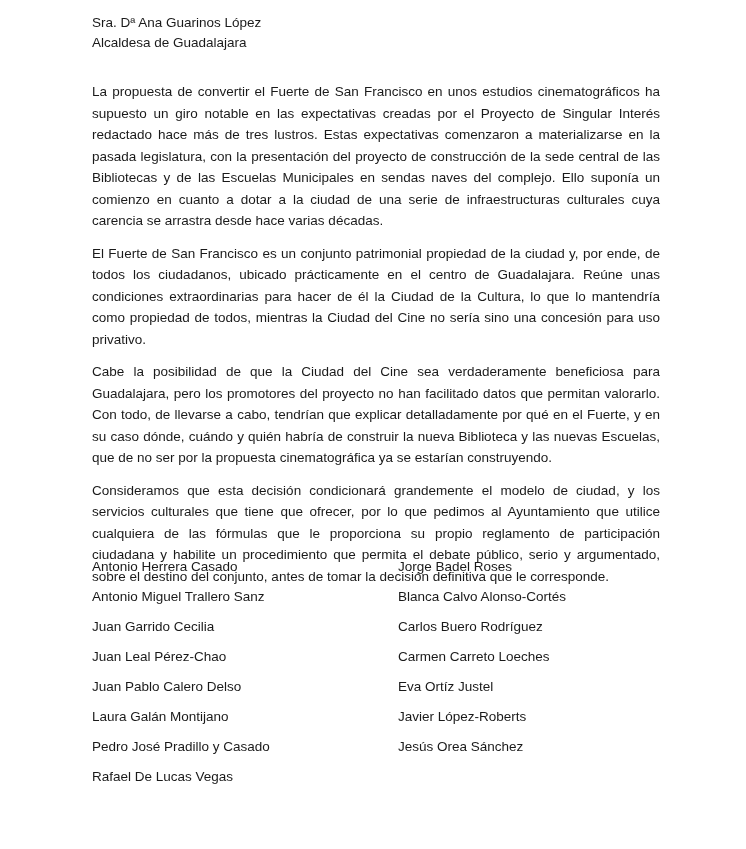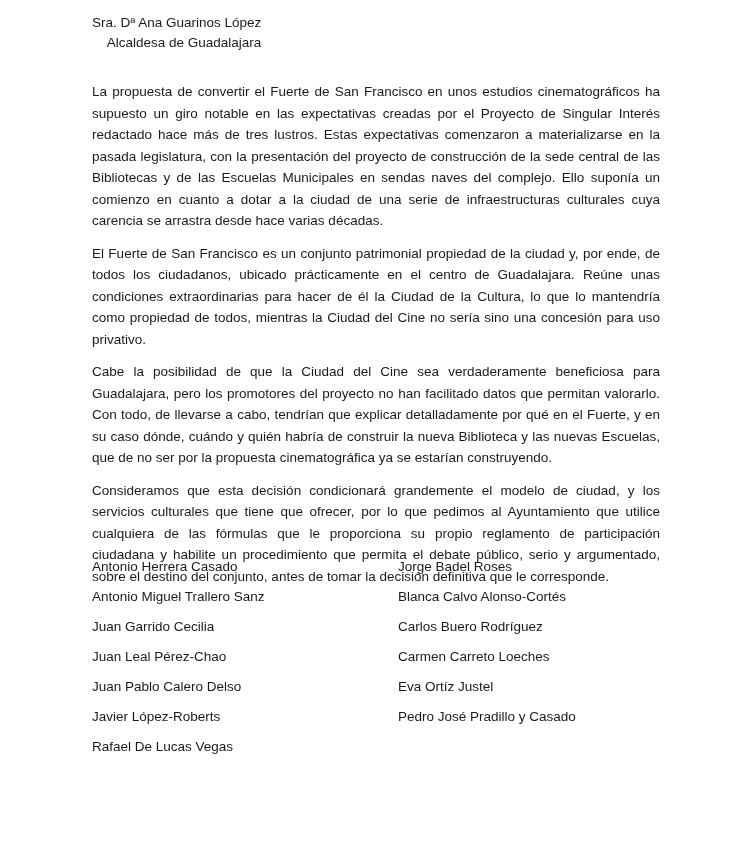--- a/index.html
+++ b/index.html
@@ -15,21 +15,20 @@
     font-family: "Liberation Sans", sans-serif;
     color: #1a1a1a;
     overflow: hidden;
   }
   .recipient {
     position: absolute;
     top: 13px;
     left: 92px;
     font-size: 13.5px;
     line-height: 20px;
-    text-align: right;
   }
   .letter-body {
     position: absolute;
     top: 73px;
     left: 92px;
     width: 568px;
     margin-top: 8px;
   }
   .letter-body p {
     margin: 0 0 11px 0;
@@ -80,20 +79,22 @@
     <div class="signatory">Antonio Herrera Casado</div>
     <div class="signatory">Jorge Badel Roses</div>
     <div class="signatory">Antonio Miguel Trallero Sanz</div>
     <div class="signatory">Blanca Calvo Alonso-Cortés</div>
     <div class="signatory">Juan Garrido Cecilia</div>
     <div class="signatory">Carlos Buero Rodríguez</div>
     <div class="signatory">Juan Leal Pérez-Chao</div>
     <div class="signatory">Carmen Carreto Loeches</div>
     <div class="signatory">Juan Pablo Calero Delso</div>
     <div class="signatory">Eva Ortíz Justel</div>
+    <div class="signatory">Laura Galán Montijano</div>
     <div class="signatory">Javier López-Roberts</div>
     <div class="signatory">Pedro José Pradillo y Casado</div>
+    <div class="signatory">Jesús Orea Sánchez</div>
     <div class="signatory">Rafael De Lucas Vegas</div>
   </div>
 
   <div class="closing">Al presente escrito se adjunta pliego de firmas.</div>
 
 </div>
 
 </body></html>

